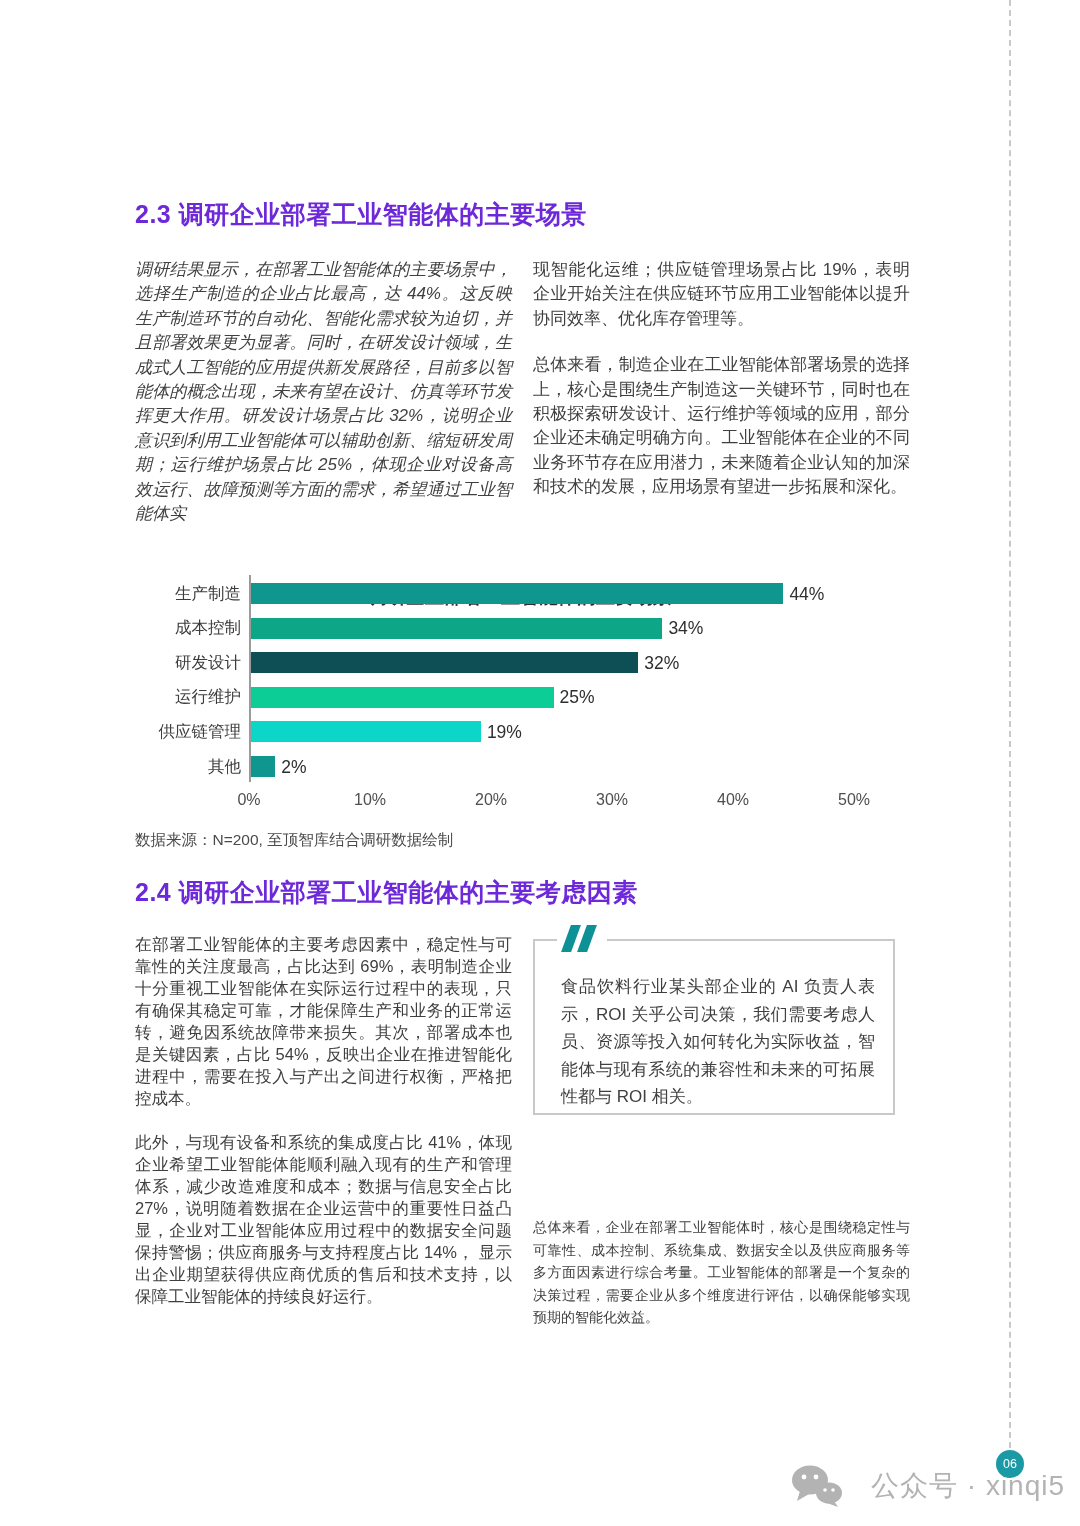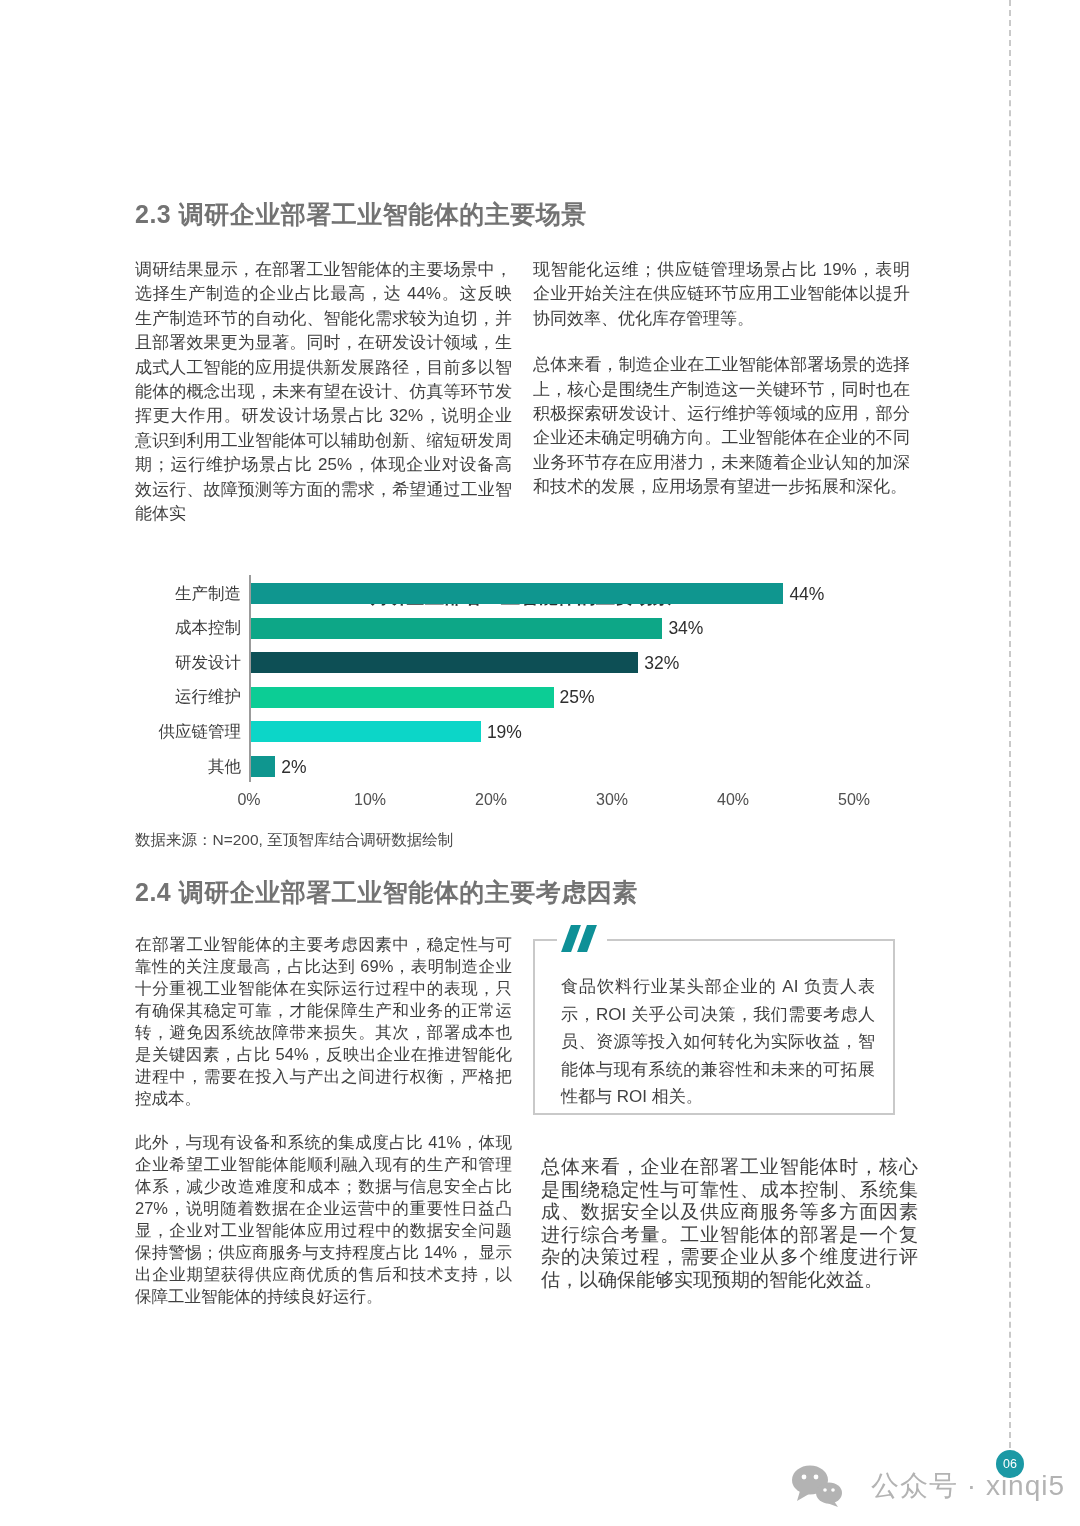--- a/index.html
+++ b/index.html
@@ -11,35 +11,35 @@
   }
   .page { position:absolute; inset:0; }
 
   .dashed-rule {
     position:absolute; left:1009px; top:0; height:1458px; width:0;
     border-left:2px dashed #c9c9c9;
   }
 
   h1.sec {
     position:absolute; left:135px; width:780px;
-    font-size:25px; font-weight:bold; color:#737373; letter-spacing:0.5px;
+    font-size:25px; font-weight:bold; color:#6d28d9; letter-spacing:0.5px;
   }
   .h23 { top:198px; }
   .h24 { top:876px; }
 
   .col {
     position:absolute; width:377px; font-size:17px; line-height:24.4px;
     text-align:justify; color:#3f3f3f;
   }
   .col p + p { margin-top:22px; }
-  .c23-left  { left:135px; top:258px; }
+  .c23-left  { left:135px; top:258px;font-style:italic; }
   .c23-right { left:533px; top:258px; }
   .c24-left  { left:135px; top:933px; font-size:16.5px; line-height:22px; }
   .c24-left p + p { margin-top:22px; }
-  .c24-right-p { left:533px; top:1156px; width:377px; font-size:19px; line-height:22.5px;margin-left:8px; }
+  .c24-right-p { left:533px; top:1216px; width:377px; font-size:14px; line-height:22.5px; }
 
   .chart-title {
     position:absolute; left:135px; top:538px; width:770px; text-align:center;
     font-size:19px; font-weight:bold; color:#2d2d2d;margin-top:46px;
   }
   .chart {
     position:absolute; left:135px; top:575px; width:780px; height:240px;
   }
   .chart .axis {
     position:absolute; left:114px; top:0; width:2px; height:207px; background:#9b9b9b;

